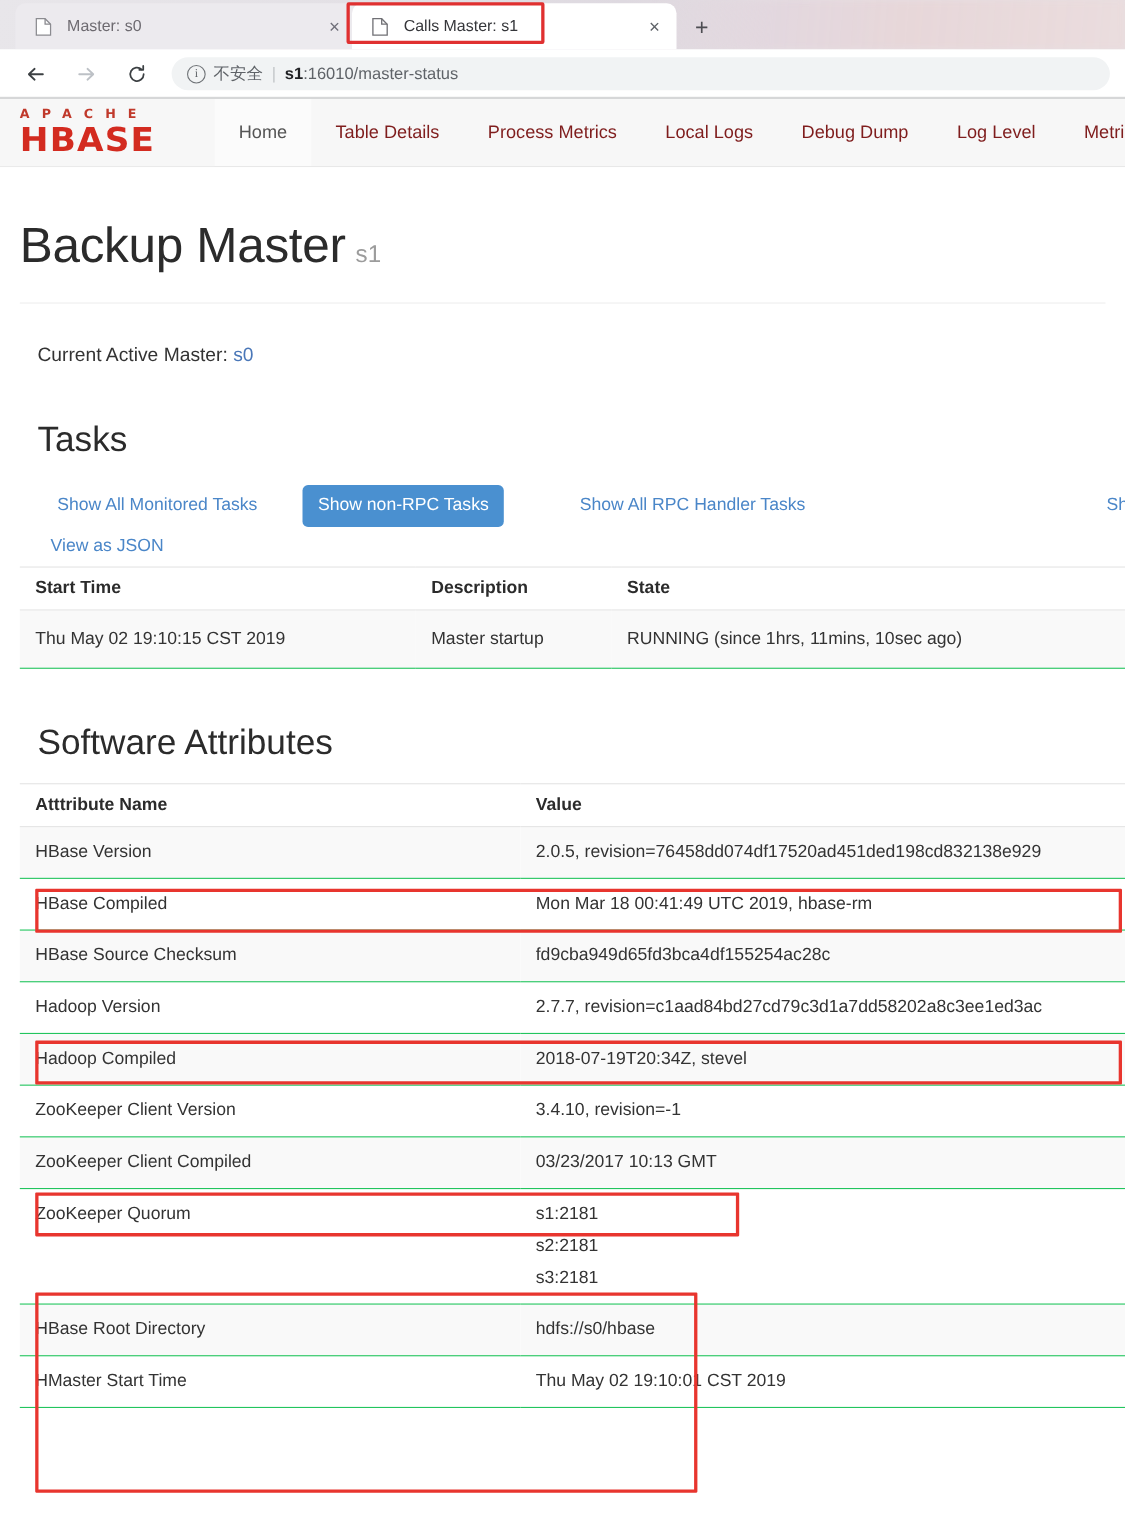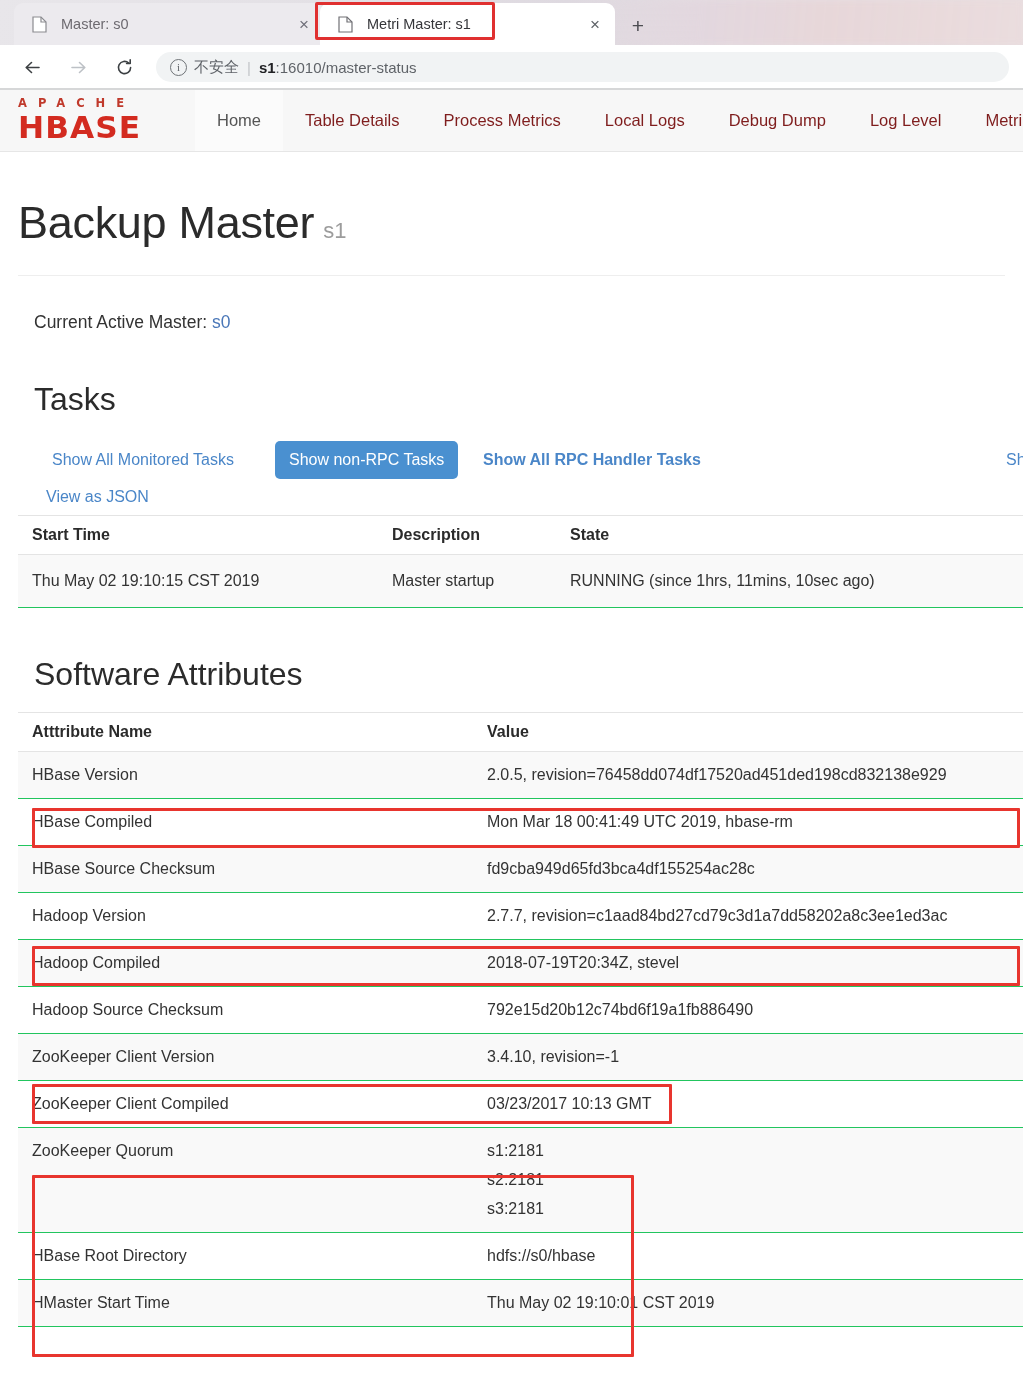--- a/index.html
+++ b/index.html
@@ -243,21 +243,21 @@
       <span class="tab-close">×</span>
     </div>
 
     <div class="tab active">
       <span class="page-ico">
         <svg width="15" height="17" viewBox="0 0 15 17">
             <path d="M1 1h8l5 5v10H1z" fill="#fff" stroke="#707075" stroke-width="1.2"></path>
             <path d="M9 1v5h5" fill="none" stroke="#707075" stroke-width="1.2"></path>
           </svg>
       </span>
-      <span class="tab-title">Metri Master: s1</span>
+      <span class="tab-title">Calls Master: s1</span>
       <span class="tab-close">×</span>
     </div>
 
     <div id="new-tab-btn">+</div>
   </div>
 
   <div id="toolbar">
     <div class="navbtn back">
       <svg width="19" height="19" viewBox="0 0 19 19">
           <path d="M16 9.5H3.5M8.5 4.5L3.2 9.5l5.3 5" fill="none" stroke="currentColor" stroke-width="1.6" stroke-linecap="round" stroke-linejoin="round"></path>
@@ -308,21 +308,21 @@
 
   <div id="title-rule"></div>
 
   <div id="active-master-line"><span>Current Active Master: </span><a href="#">s0</a></div>
 
   <h2 class="section-h2">Tasks</h2>
 
   <div id="task-links">
     <div class="tl" style="left:4px;">Show All Monitored Tasks</div>
     <div class="tl pill" style="left:241px;">Show non-RPC Tasks</div>
-    <div class="tl" style="left:435px;font-weight:bold;">Show All RPC Handler Tasks</div>
+    <div class="tl" style="left:479px;">Show All RPC Handler Tasks</div>
     <div class="tl" style="left:958px;">Sho</div>
     <div class="tl row2" style="left:-2px;">View as JSON</div>
   </div>
 
   <table class="hb-table" id="tasks-table">
     <thead>
       <tr>
         <th>Start Time</th>
         <th>Description</th>
         <th>State</th>
@@ -359,24 +359,20 @@
         <td>HBase Source Checksum</td>
         <td>fd9cba949d65fd3bca4df155254ac28c</td>
       </tr>
       <tr>
         <td>Hadoop Version</td>
         <td>2.7.7, revision=c1aad84bd27cd79c3d1a7dd58202a8c3ee1ed3ac</td>
       </tr>
       <tr>
         <td>Hadoop Compiled</td>
         <td>2018-07-19T20:34Z, stevel</td>
-      </tr>
-      <tr>
-        <td>Hadoop Source Checksum</td>
-        <td>792e15d20b12c74bd6f19a1fb886490</td>
       </tr>
       <tr>
         <td>ZooKeeper Client Version</td>
         <td>3.4.10, revision=-1</td>
       </tr>
       <tr>
         <td>ZooKeeper Client Compiled</td>
         <td>03/23/2017 10:13 GMT</td>
       </tr>
       <tr>

